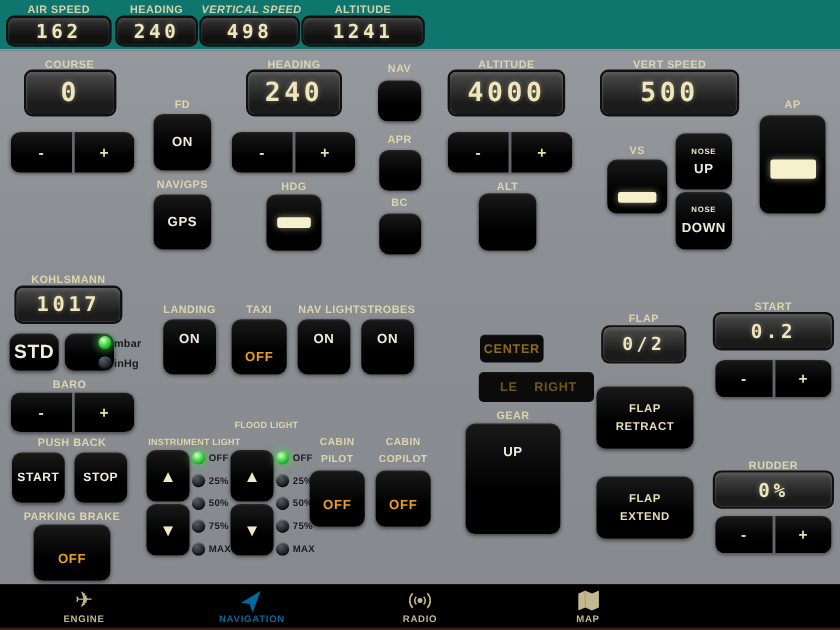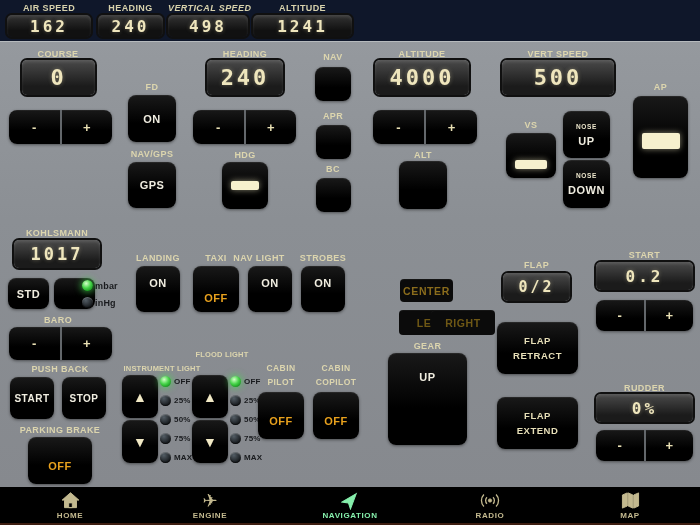--- a/index.html
+++ b/index.html
@@ -1,18 +1,18 @@
 <!DOCTYPE html>
 <html><head>
 <meta charset="utf-8">
 <style>
   html,body{margin:0;padding:0;background:#000;}
   .app{position:relative;width:700px;height:525px;background:#000;font-family:"Liberation Sans",sans-serif;overflow:hidden;-webkit-font-smoothing:antialiased;}
   
-  .topbar{position:absolute;left:0;top:0;width:700px;height:41px;background:#0f172a;}
+  .topbar{position:absolute;left:0;top:0;width:700px;height:41px;background:#0f766e;}
   .main{position:absolute;left:0;top:41px;width:700px;height:446px;background:linear-gradient(180deg,#95999e 0%,#8b8f94 40%,#86898e 100%);border-top:1px solid #b6babd;box-sizing:border-box;}
   .navbar{position:absolute;left:0;top:487px;width:700px;height:38px;background:#000;display:flex;}
   .homebar{position:absolute;left:0;bottom:0;width:700px;height:2px;background:#3d1d10;}
   
   .lbl{position:absolute;font-weight:bold;font-size:9px;color:#dcd5ae;text-align:center;letter-spacing:.4px;white-space:nowrap;}
   .lbl.top{color:#d8d2ac;}
   .lbl.sm{font-size:7.5px;letter-spacing:.2px;}
   
   .seg{position:absolute;background:linear-gradient(180deg,#4a4a4a,#1b1b1b 75%);border-radius:5px;box-shadow:0 0 0 2px #101010,inset 0 2px 3px rgba(255,255,255,.10);display:flex;align-items:center;justify-content:center;font-family:"DejaVu Sans Mono",monospace;font-weight:bold;color:#efe6bd;letter-spacing:3px;text-shadow:0 0 4px rgba(240,230,180,.35);}
   .seg.dark{background:linear-gradient(180deg,#333,#111 70%);}
@@ -39,21 +39,21 @@
   
   .ann{position:absolute;background:#0b0b0b;border-radius:4px;display:flex;align-items:center;justify-content:center;font-weight:bold;font-size:10.5px;letter-spacing:.6px;color:#6f5815;box-shadow:inset 0 1px 1px rgba(255,255,255,.05);}
   .ann.bright{color:#8a6c1c;}
   .tri{color:#f1e9c5;font-size:14px;line-height:1;}
   
   .nav-item{width:140px;display:flex;flex-direction:column;align-items:center;justify-content:flex-start;padding-top:3px;box-sizing:border-box;color:#c3b98f;}
   .nav-item .icn{height:21px;display:flex;align-items:center;justify-content:center;}
   .nav-item .icn svg{fill:currentColor;stroke:currentColor;}
   .nav-item .glyph{font-family:"DejaVu Sans",sans-serif;font-size:18px;line-height:21px;}
   .nav-item .nlbl{font-size:8px;font-weight:bold;letter-spacing:.6px;margin-top:0px;}
-  .nav-item.active{color:#86efac;}
+  .nav-item.active{color:#0369a1;}
 </style>
 </head>
 <body>
 
 <div class="app">
 
   <div class="topbar">
     <div class="lbl top" style="left:7px;top:3px;width:84px;">AIR SPEED</div>
     <div class="seg dark" style="left:7px;top:15px;width:84px;height:22px;font-size:16px;">162</div>
     <div class="lbl top" style="left:98px;top:3px;width:65px;">HEADING</div>
@@ -125,42 +125,42 @@
     </div>
 
     <div class="lbl" style="left:633px;top:40px;width:55px;">AP</div>
     <div class="btn" style="left:633px;top:54px;width:55px;height:82px;">
         <span class="bar" style="width:38px;height:16px;margin-top:8px;"></span>
       </div>
 
     <div class="lbl" style="left:12px;top:186px;width:90px;">KOHLSMANN</div>
     <div class="seg" style="left:14px;top:198px;width:86px;height:28px;font-size:17px;">1017</div>
     <div class="btn" style="left:8px;top:236px;width:41px;height:31px;">
-        <span class="white" style="font-size:11px;">STD</span>
+        <span class="white" style="font-size:16px;">STD</span>
       </div>
     <div class="btn" style="left:54px;top:236px;width:41px;height:31px;"></div>
     <span class="led on" style="left:82px;top:238px;"></span>
     <span class="ledlbl" style="left:95px;top:239px;font-size:9px;">mbar</span>
     <span class="led" style="left:82px;top:255px;"></span>
     <span class="ledlbl" style="left:95px;top:256px;font-size:9px;">inHg</span>
     <div class="lbl" style="left:20px;top:273px;width:76px;">BARO</div>
     <div class="pm" style="left:9px;top:285px;width:103px;height:33px;">
       <div class="pmb">-</div>
       <div class="pmb">+</div>
     </div>
 
     <div class="lbl" style="left:130px;top:211px;width:56px;">LANDING</div>
     <div class="btn" style="left:136px;top:224px;width:44px;height:46px;">
         <span class="white t-on">ON</span>
       </div>
     <div class="lbl" style="left:193px;top:211px;width:46px;">TAXI</div>
     <div class="btn" style="left:193px;top:224px;width:46px;height:46px;">
         <span class="amber t-off">OFF</span>
       </div>
-    <div class="lbl" style="left:229px;top:211px;width:60px;">NAV LIGHT</div>
+    <div class="lbl" style="left:240px;top:211px;width:60px;text-align:right;">NAV LIGHT</div>
     <div class="btn" style="left:248px;top:224px;width:44px;height:46px;">
         <span class="white t-on">ON</span>
       </div>
     <div class="lbl" style="left:295px;top:211px;width:56px;">STROBES</div>
     <div class="btn" style="left:301px;top:224px;width:44px;height:46px;">
         <span class="white t-on">ON</span>
       </div>
 
     <div class="ann bright" style="left:400px;top:237px;width:53px;height:23px;">CENTER</div>
     <div class="ann" style="left:399px;top:268px;width:64px;height:25px;">LEFT</div>
@@ -252,28 +252,20 @@
     <div class="lbl" style="left:312px;top:335px;width:48px;font-size:8.5px;">COPILOT</div>
     <div class="btn" style="left:313px;top:350px;width:46px;height:47px;">
         <span class="amber t-off2">OFF</span>
       </div>
 
   </div>
 
   <div class="navbar">
     <div class="nav-item">
       <span class="icn">
-        <svg width="19" height="19" viewBox="0 0 20 20">
-            <path fill-rule="evenodd" d="M10 1.8L1.2 9.6h2.5V17.5h12.6V9.6h2.5zM8.1 17.5v-5h3.8v5z"></path>
-          </svg>
-      </span>
-      <span class="nlbl">HOME</span>
-    </div>
-    <div class="nav-item">
-      <span class="icn">
           <span class="glyph">✈</span>
         </span>
       <span class="nlbl">ENGINE</span>
     </div>
     <div class="nav-item active">
       <span class="icn">
         <svg width="19" height="19" viewBox="0 0 20 20">
             <g transform="rotate(40 10 10)">
               <path d="M10 0.5L4.2 17l5.8-3.6 5.8 3.6z"></path>
             </g>

